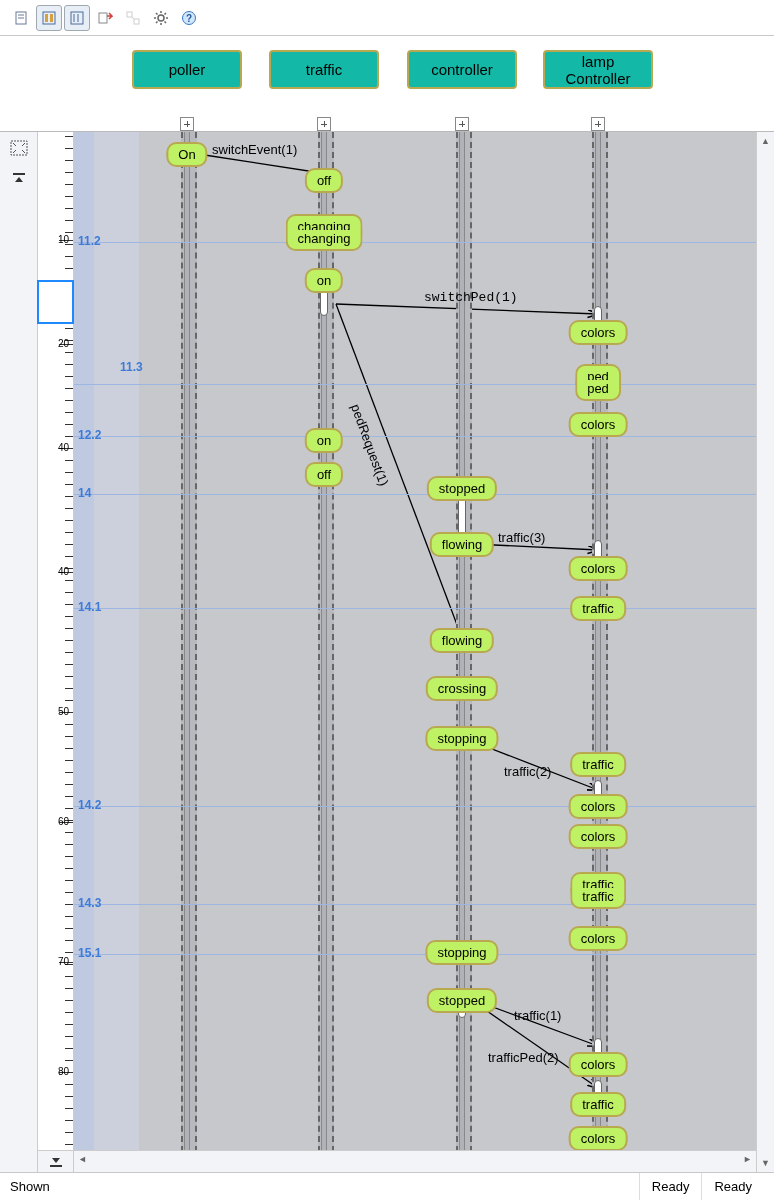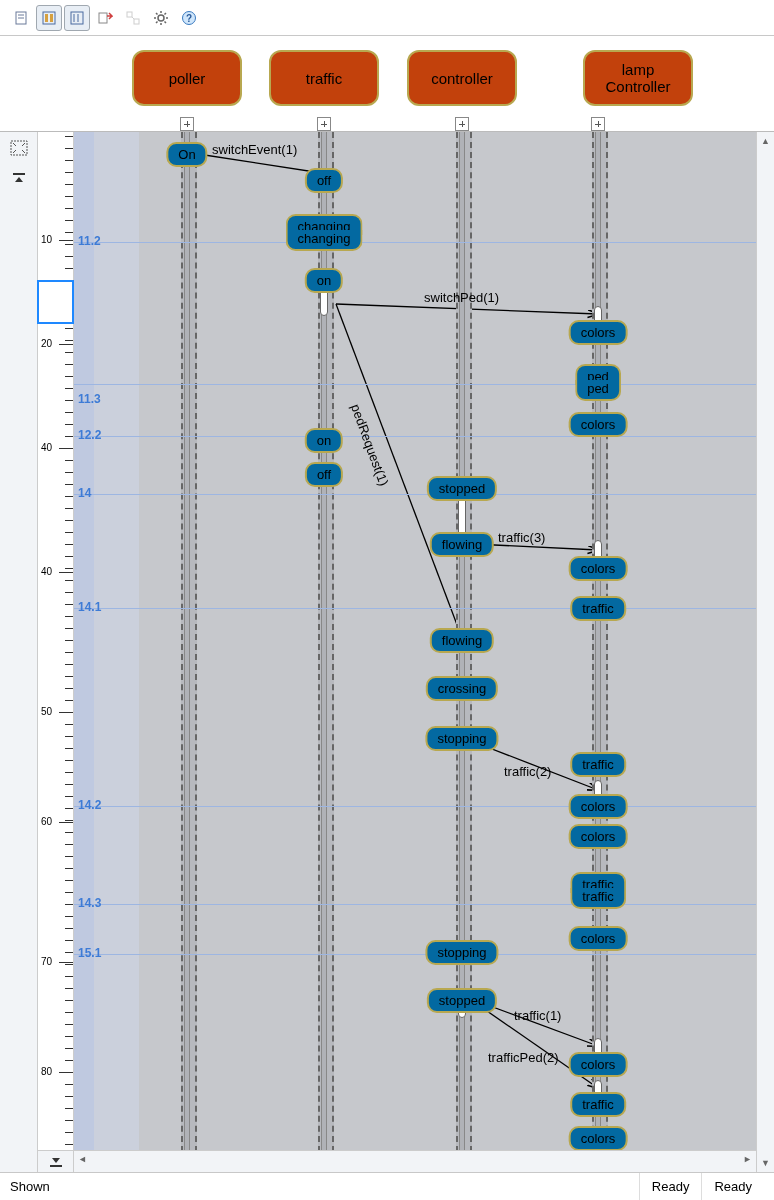--- a/index.html
+++ b/index.html
@@ -8,43 +8,43 @@
   .breadcrumb{display:flex;align-items:center;gap:6px;flex:1}
   .crumb-icon{width:14px;height:14px;position:relative}
   .crumb-icon::before{content:"";position:absolute;left:0;top:0;width:6px;height:6px;background:#4a7ac7}
   .crumb-icon::after{content:"";position:absolute;left:4px;top:4px;width:10px;height:10px;background:#d68a3e;border:1px solid #8a5a20}
   .tb-actions{display:flex;gap:2px}
   .tb-btn{width:26px;height:26px;border:1px solid transparent;border-radius:3px;display:flex;align-items:center;justify-content:center;background:#fff;cursor:pointer}
   .tb-btn.outlined{border-color:#a0a8b0;background:#e8eef5}
   .tb-btn svg{width:16px;height:16px}
   .viewport{position:absolute;top:36px;left:0;right:0;bottom:28px;display:flex;flex-direction:column}
   .header-row{height:96px;background:#fff;border-bottom:1px solid #bbb;position:relative}
-  .lifeline-head{position:absolute;top:14px;width:110px;height:56px;border:2px solid #b8a850;border-radius:12px;background:#c2410c;display:flex;align-items:center;justify-content:center;text-align:center;font-size:15px}
+  .lifeline-head{position:absolute;top:14px;width:110px;height:39px;border:2px solid #b8a850;border-radius:4px;background:#14b8a6;display:flex;align-items:center;justify-content:center;text-align:center;font-size:15px}
   .head-connector{position:absolute;bottom:0;width:14px;height:14px;border:1px solid #888;background:#fff;left:50%;transform:translateX(-50%)}
   .head-connector::before,.head-connector::after{content:"";position:absolute;background:#555}
   .head-connector::before{left:3px;right:3px;top:6px;height:1px}
   .head-connector::after{top:3px;bottom:3px;left:6px;width:1px}
   .body-area{flex:1;display:flex;position:relative;overflow:hidden}
   .left-gutter{width:38px;background:#f2f4f7;border-right:1px solid #ccc;position:relative;display:flex;flex-direction:column;align-items:center;padding-top:6px;gap:10px}
   .gutter-btn{width:24px;height:20px;display:flex;align-items:center;justify-content:center;cursor:pointer}
   .ruler{width:36px;background:#fff;border-right:1px solid #ccc;position:relative;font-size:10px}
   .ruler-mark{position:absolute;right:0;width:100%;height:1px}
   .ruler-mark .tick{position:absolute;right:0;width:8px;height:1px;background:#333}
   .ruler-mark.major .tick{width:14px}
-  .ruler-mark .lbl{position:absolute;right:21px;top:-6px}
+  .ruler-mark .lbl{position:absolute;right:4px;top:-6px}
   .ruler-sel{position:absolute;left:-1px;right:-1px;height:44px;border:2px solid #1e88ff;background:#fff}
   .diagram{flex:1;position:relative;background:#c6c8cc}
   .diagram .margin{position:absolute;top:0;left:0;width:60px;bottom:0;background:#bfc9e0}
   .diagram .margin2{position:absolute;top:0;left:20px;width:45px;bottom:0;background:#cbd0dc}
   .time-lbl{position:absolute;left:4px;color:#3d7bd6;font-weight:bold;font-size:12px}
   .time-line{position:absolute;left:0;right:0;height:1px;background:#9db6e2}
   .life{position:absolute;top:0;bottom:0;width:12px}
   .life::before{content:"";position:absolute;left:0;top:0;bottom:0;width:12px;border-left:2px dashed #666;border-right:2px dashed #666;background:#b7b9be}
   .life .inner{position:absolute;left:3px;right:3px;top:0;bottom:0;border-left:1px solid #888;border-right:1px solid #888;background:#b0b2b7}
-  .state{position:absolute;transform:translateX(-50%);padding:3px 10px;border:2px solid #b8a850;background:#0369a1;border-radius:10px;font-size:13px;white-space:nowrap}
+  .state{position:absolute;transform:translateX(-50%);padding:3px 10px;border:2px solid #b8a850;background:#bef264;border-radius:10px;font-size:13px;white-space:nowrap}
   .state.top{border-radius:10px 10px 0 0;border-bottom:none;padding-top:3px;padding-bottom:1px}
   .state.bot{border-radius:0 0 10px 10px;border-top:none;padding-top:1px;padding-bottom:3px}
   .activ{position:absolute;width:8px;background:#fff;border:1px solid #666;border-radius:4px}
   .msg-lbl{position:absolute;font-size:13px;background:transparent;white-space:nowrap}
   .msg-lbl.rot{transform:rotate(70deg);transform-origin:left top}
   svg.arrows{position:absolute;top:0;left:0;width:100%;height:100%;pointer-events:none}
   .right-scroll{width:18px;background:#f2f4f7;border-left:1px solid #ccc;position:relative}
   .right-scroll .up,.right-scroll .dn{position:absolute;left:0;right:0;height:18px;display:flex;align-items:center;justify-content:center;color:#666;font-size:9px}
   .right-scroll .up{top:0}.right-scroll .dn{bottom:0}
   .bottom-bar{position:absolute;left:38px;right:18px;bottom:0;height:22px;display:flex;align-items:center;background:#f2f4f7;border-top:1px solid #ccc}
@@ -118,21 +118,21 @@
         <div class="head-connector"></div>
       </div>
       <div class="lifeline-head" style="left: 269px;">traffic</div>
       <div style="position: absolute; left: 317px; bottom: 0px; width: 14px; height: 14px;">
         <div class="head-connector"></div>
       </div>
       <div class="lifeline-head" style="left: 407px;">controller</div>
       <div style="position: absolute; left: 455px; bottom: 0px; width: 14px; height: 14px;">
         <div class="head-connector"></div>
       </div>
-      <div class="lifeline-head" style="left: 543px; margin-left: 40px;">lamp<br>Controller</div>
+      <div class="lifeline-head" style="left: 543px;">lamp<br>Controller</div>
       <div style="position: absolute; left: 591px; bottom: 0px; width: 14px; height: 14px;">
         <div class="head-connector"></div>
       </div>
     </div>
 
   <div class="body-area">
     <div class="left-gutter">
       <div class="gutter-btn">
           <svg width="18" height="16" viewBox="0 0 18 16">
             <rect x="1" y="1" width="16" height="14" fill="none" stroke="#555" stroke-dasharray="2 1"></rect>
@@ -461,21 +461,21 @@
         </div>
         <div class="life" style="left: 382px;">
           <div class="inner"></div>
         </div>
         <div class="life" style="left: 518px;">
           <div class="inner"></div>
         </div>
         <div class="time-line" style="top: 110px;"></div>
         <div class="time-lbl" style="top: 102px;">11.2</div>
         <div class="time-line" style="top: 252px;"></div>
-        <div class="time-lbl" style="top: 260px;">11.3</div>
+        <div class="time-lbl" style="top: 228px; margin-left: 42px;">11.3</div>
         <div class="time-line" style="top: 304px;"></div>
         <div class="time-lbl" style="top: 296px;">12.2</div>
         <div class="time-line" style="top: 362px;"></div>
         <div class="time-lbl" style="top: 354px;">14</div>
         <div class="time-line" style="top: 476px;"></div>
         <div class="time-lbl" style="top: 468px;">14.1</div>
         <div class="time-line" style="top: 674px;"></div>
         <div class="time-lbl" style="top: 666px;">14.2</div>
         <div class="time-line" style="top: 772px;"></div>
         <div class="time-lbl" style="top: 764px;">14.3</div>
@@ -512,21 +512,21 @@
         <div class="state " style="left: 524px; top: 692px;">colors</div>
         <div class="state top" style="left: 524px; top: 740px;">traffic</div>
         <div class="state bot" style="left: 524px; top: 756px;">traffic</div>
         <div class="state " style="left: 524px; top: 794px;">colors</div>
         <div class="state " style="left: 388px; top: 808px;">stopping</div>
         <div class="state " style="left: 388px; top: 856px;">stopped</div>
         <div class="state " style="left: 524px; top: 920px;">colors</div>
         <div class="state " style="left: 524px; top: 960px;">traffic</div>
         <div class="state " style="left: 524px; top: 994px;">colors</div>
         <div class="msg-lbl" style="left: 138px; top: 10px;">switchEvent(1)</div>
-        <div class="msg-lbl" style="left: 350px; top: 158px;">switchPed(1)</div>
+        <div class="msg-lbl" style="left: 350px; top: 158px; font-family: Liberation Mono, monospace;">switchPed(1)</div>
         <div class="msg-lbl rot" style="left: 288px; top: 270px;">pedRequest(1)</div>
         <div class="msg-lbl" style="left: 424px; top: 398px;">traffic(3)</div>
         <div class="msg-lbl" style="left: 430px; top: 632px;">traffic(2)</div>
         <div class="msg-lbl" style="left: 440px; top: 876px;">traffic(1)</div>
         <div class="msg-lbl" style="left: 414px; top: 918px;">trafficPed(2)</div>
       </div>
     <div class="right-scroll">
       <div class="up">▲</div>
       <div class="dn">▼</div>
     </div>

